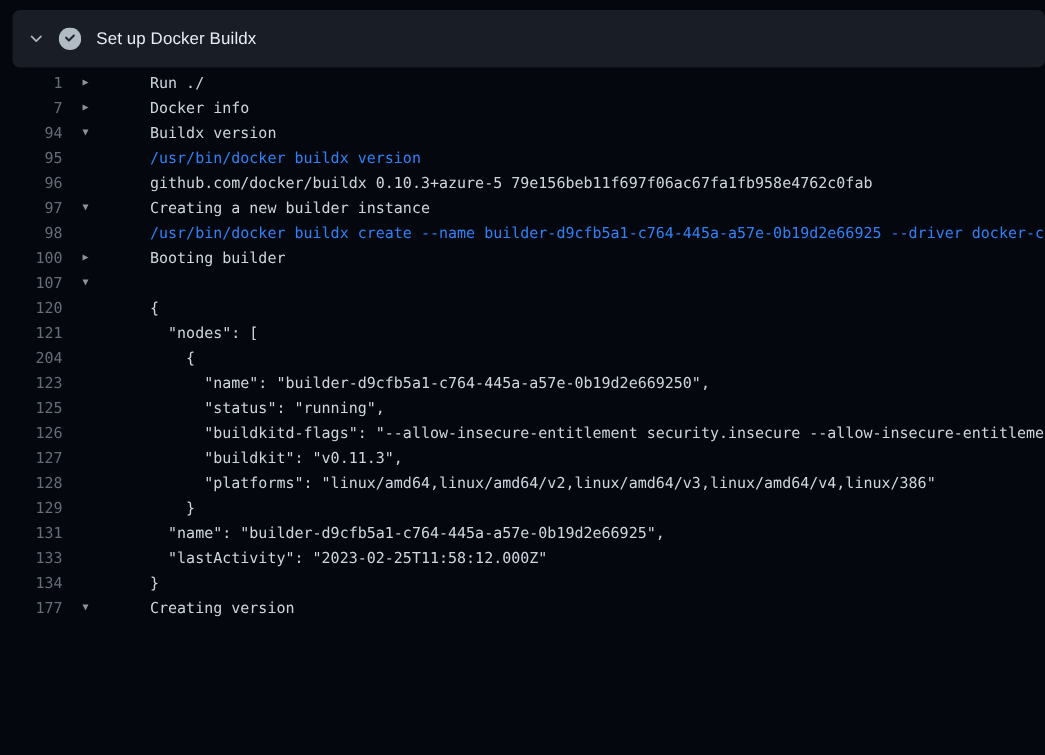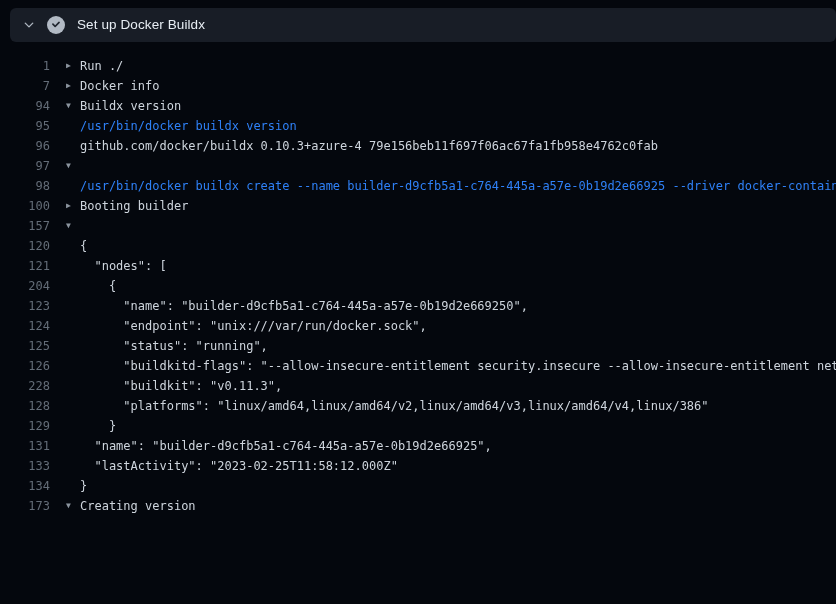--- a/index.html
+++ b/index.html
@@ -5,21 +5,21 @@
   html,body{margin:0;padding:0;}
   body{
     width:836px;height:604px;
     background:var(--page-bg,#04070d);
     overflow:hidden;
     font-family:"Liberation Sans",sans-serif;
     position:relative;
   }
   
   .step-header{
-    position:absolute;left:10px;top:8px;right:0;height:34px;
+    position:absolute;left:10px;top:8px;right:0;height:46px;
     background:var(--header-bg,#181d26);
     border-radius:6px;
     display:flex;align-items:center;
     padding-left:9px;box-sizing:border-box;
     cursor:pointer;
   }
   .chev{
     width:20px;height:20px;display:flex;align-items:center;justify-content:center;
     color:var(--chevron,#afb8c1);margin-right:8px;flex:0 0 auto;
   }
@@ -48,21 +48,21 @@
     flex:0 0 50px;width:50px;text-align:right;
     color:var(--line-number,#646d78);
     user-select:none;cursor:pointer;
   }
   .marker{
     flex:0 0 14px;width:14px;margin-left:16px;
     color:var(--marker,#8b949e);
     font-size:8px;line-height:20px;text-align:left;
     cursor:pointer;
   }
-  .txt{color:var(--text,#ced5dd);}
+  .txt{color:var(--text,#ced5dd);margin-left:40px;}
   .t-command .txt{color:var(--command,#2f81f7);text-align:center;}
   .t-group-collapsed .txt,.t-group-expanded .txt{cursor:pointer;}
 </style>
 </head>
 <body>
 
 <div class="step-header">
   <span class="chev">
     <svg width="12" height="12" viewBox="0 0 16 16" fill="none">
       <path d="M3 5.5 8 10.5 13 5.5" stroke="currentColor" stroke-width="1.8" stroke-linecap="round" stroke-linejoin="round"></path>
@@ -75,32 +75,31 @@
     </svg>
   </span>
   <span class="step-title">Set up Docker Buildx</span>
 </div>
 
 <div class="log">
     <div class="row t-group-collapsed"><span class="num">1</span><span class="marker">▶</span><span class="txt">Run ./</span></div>
     <div class="row t-group-collapsed"><span class="num">7</span><span class="marker">▶</span><span class="txt">Docker info</span></div>
     <div class="row t-group-expanded"><span class="num">94</span><span class="marker">▼</span><span class="txt">Buildx version</span></div>
     <div class="row t-command"><span class="num">95</span><span class="marker"></span><span class="txt">/usr/bin/docker buildx version</span></div>
-    <div class="row t-output"><span class="num">96</span><span class="marker"></span><span class="txt">github.com/docker/buildx 0.10.3+azure-4 79e156beb11f697f06ac67fa1fb958e4762c0fab</span></div>
-    <div class="row t-group-expanded"><span class="num">97</span><span class="marker">▼</span></div>
+    <div class="row t-output"><span class="num">96</span><span class="marker"></span><span class="txt">github.com/docker/buildx 0.10.3+azure-5 79e156beb11f697f06ac67fa1fb958e4762c0fab</span></div>
+    <div class="row t-group-expanded"><span class="num">97</span><span class="marker">▼</span><span class="txt">Creating a new builder instance</span></div>
     <div class="row t-command"><span class="num">98</span><span class="marker"></span><span class="txt">/usr/bin/docker buildx create --name builder-d9cfb5a1-c764-445a-a57e-0b19d2e66925 --driver docker-container</span></div>
     <div class="row t-group-collapsed"><span class="num">100</span><span class="marker">▶</span><span class="txt">Booting builder</span></div>
-    <div class="row t-group-expanded"><span class="num">157</span><span class="marker">▼</span></div>
+    <div class="row t-group-expanded"><span class="num">107</span><span class="marker">▼</span></div>
     <div class="row t-output"><span class="num">120</span><span class="marker"></span><span class="txt">{</span></div>
     <div class="row t-output"><span class="num">121</span><span class="marker"></span><span class="txt">  "nodes": [</span></div>
     <div class="row t-output"><span class="num">204</span><span class="marker"></span><span class="txt">    {</span></div>
     <div class="row t-output"><span class="num">123</span><span class="marker"></span><span class="txt">      "name": "builder-d9cfb5a1-c764-445a-a57e-0b19d2e669250",</span></div>
-    <div class="row t-output"><span class="num">124</span><span class="marker"></span><span class="txt">      "endpoint": "unix:///var/run/docker.sock",</span></div>
     <div class="row t-output"><span class="num">125</span><span class="marker"></span><span class="txt">      "status": "running",</span></div>
     <div class="row t-output"><span class="num">126</span><span class="marker"></span><span class="txt">      "buildkitd-flags": "--allow-insecure-entitlement security.insecure --allow-insecure-entitlement network.host",</span></div>
-    <div class="row t-output"><span class="num">228</span><span class="marker"></span><span class="txt">      "buildkit": "v0.11.3",</span></div>
+    <div class="row t-output"><span class="num">127</span><span class="marker"></span><span class="txt">      "buildkit": "v0.11.3",</span></div>
     <div class="row t-output"><span class="num">128</span><span class="marker"></span><span class="txt">      "platforms": "linux/amd64,linux/amd64/v2,linux/amd64/v3,linux/amd64/v4,linux/386"</span></div>
     <div class="row t-output"><span class="num">129</span><span class="marker"></span><span class="txt">    }</span></div>
     <div class="row t-output"><span class="num">131</span><span class="marker"></span><span class="txt">  "name": "builder-d9cfb5a1-c764-445a-a57e-0b19d2e66925",</span></div>
     <div class="row t-output"><span class="num">133</span><span class="marker"></span><span class="txt">  "lastActivity": "2023-02-25T11:58:12.000Z"</span></div>
     <div class="row t-output"><span class="num">134</span><span class="marker"></span><span class="txt">}</span></div>
-    <div class="row t-group-expanded"><span class="num">173</span><span class="marker">▼</span><span class="txt">Creating version</span></div>
+    <div class="row t-group-expanded"><span class="num">177</span><span class="marker">▼</span><span class="txt">Creating version</span></div>
   </div>
 
 </body></html>

